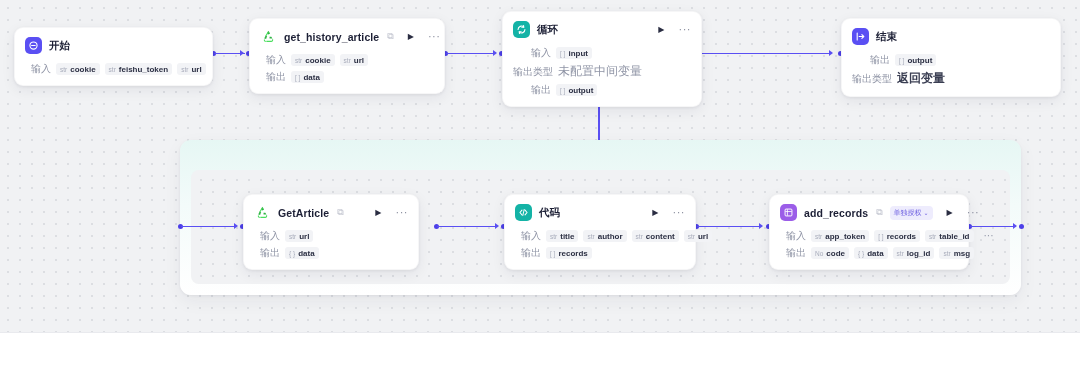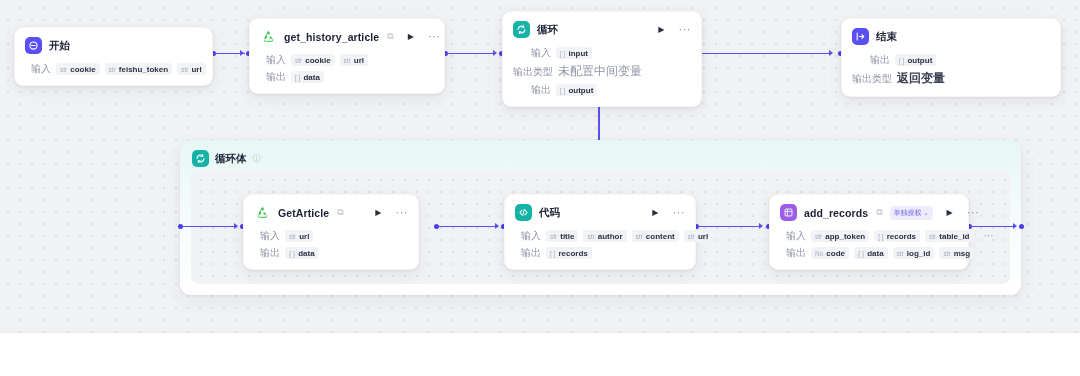--- a/index.html
+++ b/index.html
@@ -127,30 +127,20 @@
     <div class="port" style="left:838px;top:51px;"></div>
   </div>
 
   <div>
     <div class="port" style="left:596px;top:87px;"></div>
     <div class="vline" style="left:598.2px;top:90px;height:55px;"></div>
     <div class="port" style="left:596px;top:143px;"></div>
   </div>
 
   <div class="loopbody">
-    <div class="loopbody-head">
-      <span class="ico ico-loop">
-        <svg width="11" height="11" viewBox="0 0 16 16" fill="none">
-          <path d="M3 8a5 5 0 0 1 8.5-3.5M13 8a5 5 0 0 1-8.5 3.5" stroke="#fff" stroke-width="1.6" stroke-linecap="round"></path>
-          <path d="M11 2.2v2.6h-2.6M5 13.8v-2.6h2.6" stroke="#fff" stroke-width="1.6" stroke-linecap="round" stroke-linejoin="round"></path>
-        </svg>
-      </span>
-      <span class="title-cn">循环体</span>
-      <span class="info-ico">ⓘ</span>
-    </div>
     <div class="loopbody-inner"></div>
   </div>
 
   <div>
     <div class="port" style="left:178px;top:224px;"></div>
     <div class="hline" style="left:181px;top:226px;width:55px;"></div>
     <div class="arrow" style="left:234px;top:223.2px;"></div>
     <div class="port" style="left:240px;top:224px;"></div>
   </div>
 

